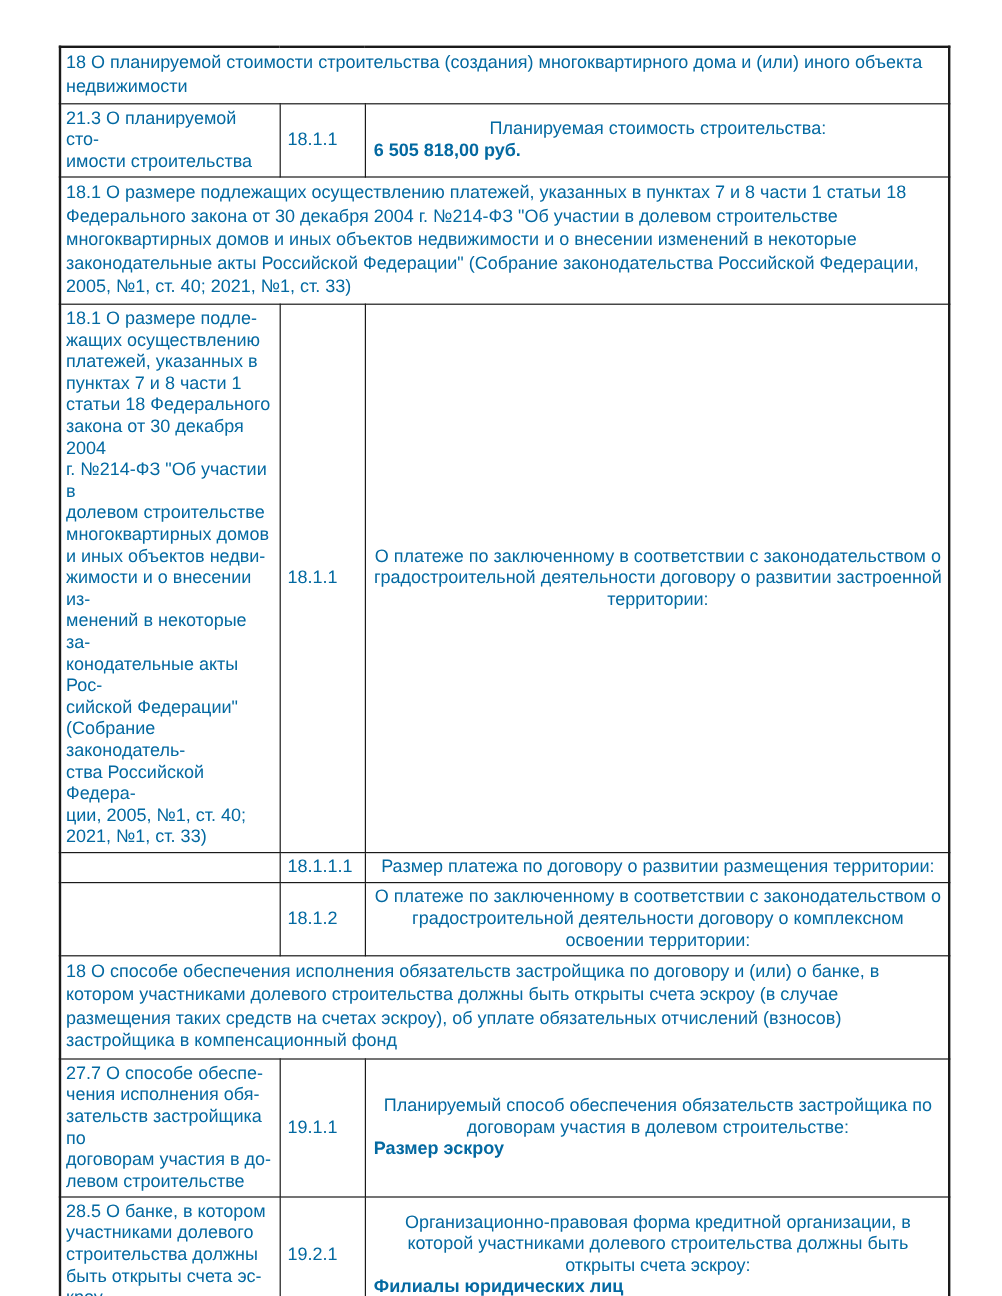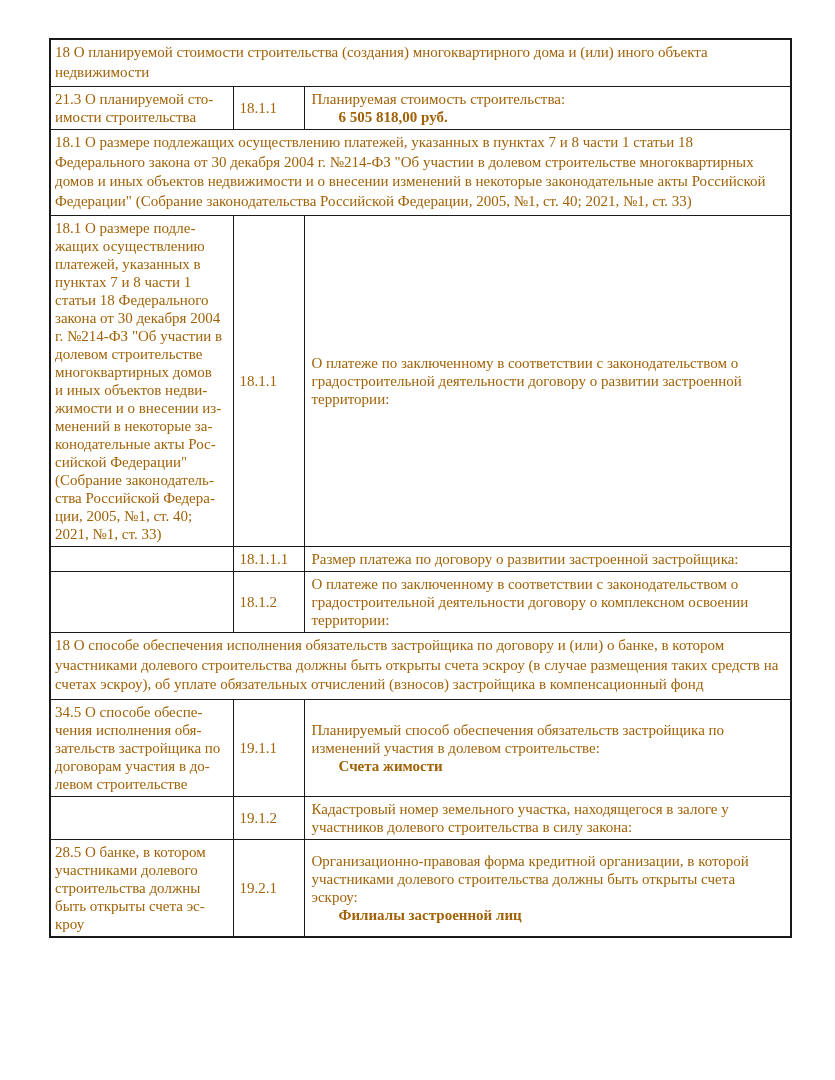--- a/index.html
+++ b/index.html
@@ -8,22 +8,22 @@
     background: #ffffff;
     width: 835px;
     height: 1080px;
     overflow: hidden;
   }
   .page {
     box-sizing: border-box;
     width: 796px;
     height: 1080px;
     padding: 38px 0 0 49px;
-    font-family: Liberation Serif, serif;
-    color: #a16207;
+    font-family: Liberation Sans, sans-serif;
+    color: #0369a1;
   }
   table.decl {
     border-collapse: collapse;
     table-layout: fixed;
     width: 741px;
     border: 2px solid #1a1a1a;
   }
   td {
     border: 1.5px solid #1a1a1a;
     vertical-align: middle;
@@ -32,22 +32,22 @@
     line-height: 18px;
     overflow: hidden;
   }
   td.sec {
     line-height: 19.5px;
     padding: 3px 6px 4px 4px;
   }
   td.c2 { padding-left: 6px; }
   td.c3 { padding-left: 7px; }
   [data-bind] { white-space: pre-line; }
-  .val { font-weight: bold; white-space: pre-line; margin-left: 27px; }
-  .lbl { white-space: pre-line; }
+  .val { font-weight: bold; white-space: pre-line; }
+  .lbl { white-space: pre-line; text-align: center; }
 </style>
 </head>
 <body>
 
 <div class="page">
   <table class="decl">
     <colgroup>
       <col style="width:183px">
       <col style="width:71px">
       <col style="width:487px">
@@ -94,66 +94,59 @@
         <td class="c2" data-bind="rows.r18_1_1_payment.code">18.1.1</td>
         <td class="c3">
             <div class="lbl" data-bind="rows.r18_1_1_payment.label">О платеже по заключенному в соответствии с законодательством о градостроительной деятельности договору о развитии застроенной территории:</div>
           </td>
       </tr>
 
       <tr>
         <td class="c1"></td>
         <td class="c2" data-bind="rows.r18_1_1_1.code">18.1.1.1</td>
         <td class="c3">
-            <div class="lbl" data-bind="rows.r18_1_1_1.label">Размер платежа по договору о развитии застроенной застройщика:</div>
+            <div class="lbl" data-bind="rows.r18_1_1_1.label">Размер платежа по договору о развитии размещения территории:</div>
           </td>
       </tr>
 
       <tr>
         <td class="c1"></td>
         <td class="c2" data-bind="rows.r18_1_2.code">18.1.2</td>
         <td class="c3">
             <div class="lbl" data-bind="rows.r18_1_2.label">О платеже по заключенному в соответствии с законодательством о градостроительной деятельности договору о комплексном освоении территории:</div>
           </td>
       </tr>
 
 
       <tr>
         <td class="sec" colspan="3" data-bind="rows.sec19.text">18 О способе обеспечения исполнения обязательств застройщика по договору и (или) о банке, в котором участниками долевого строительства должны быть открыты счета эскроу (в случае размещения таких средств на счетах эскроу), об уплате обязательных отчислений (взносов) застройщика в компенсационный фонд</td>
       </tr>
 
       <tr>
-        <td class="c1" data-bind="rows.r19_1_1.left">34.5 О способе обеспе-
+        <td class="c1" data-bind="rows.r19_1_1.left">27.7 О способе обеспе-
 чения исполнения обя-
 зательств застройщика по
 договорам участия в до-
 левом строительстве</td>
         <td class="c2" data-bind="rows.r19_1_1.code">19.1.1</td>
         <td class="c3">
-            <div class="lbl" data-bind="rows.r19_1_1.label">Планируемый способ обеспечения обязательств застройщика по изменений участия в долевом строительстве:</div>
-            <div class="val" data-bind="rows.r19_1_1.value">Счета жимости</div>
+            <div class="lbl" data-bind="rows.r19_1_1.label">Планируемый способ обеспечения обязательств застройщика по договорам участия в долевом строительстве:</div>
+            <div class="val" data-bind="rows.r19_1_1.value">Размер эскроу</div>
           </td>
       </tr>
 
-      <tr>
-        <td class="c1"></td>
-        <td class="c2" data-bind="rows.r19_1_2.code">19.1.2</td>
-        <td class="c3">
-            <div class="lbl" data-bind="rows.r19_1_2.label">Кадастровый номер земельного участка, находящегося в залоге у участников долевого строительства в силу закона:</div>
-          </td>
-      </tr>
 
       <tr>
         <td class="c1" data-bind="rows.r19_2_1.left">28.5 О банке, в котором
 участниками долевого
 строительства должны
 быть открыты счета эс-
 кроу</td>
         <td class="c2" data-bind="rows.r19_2_1.code">19.2.1</td>
         <td class="c3">
             <div class="lbl" data-bind="rows.r19_2_1.label">Организационно-правовая форма кредитной организации, в которой участниками долевого строительства должны быть открыты счета эскроу:</div>
-            <div class="val" data-bind="rows.r19_2_1.value">Филиалы застроенной лиц</div>
+            <div class="val" data-bind="rows.r19_2_1.value">Филиалы юридических лиц</div>
           </td>
       </tr>
 
     </tbody>
   </table>
 </div>
 
 </body></html>

